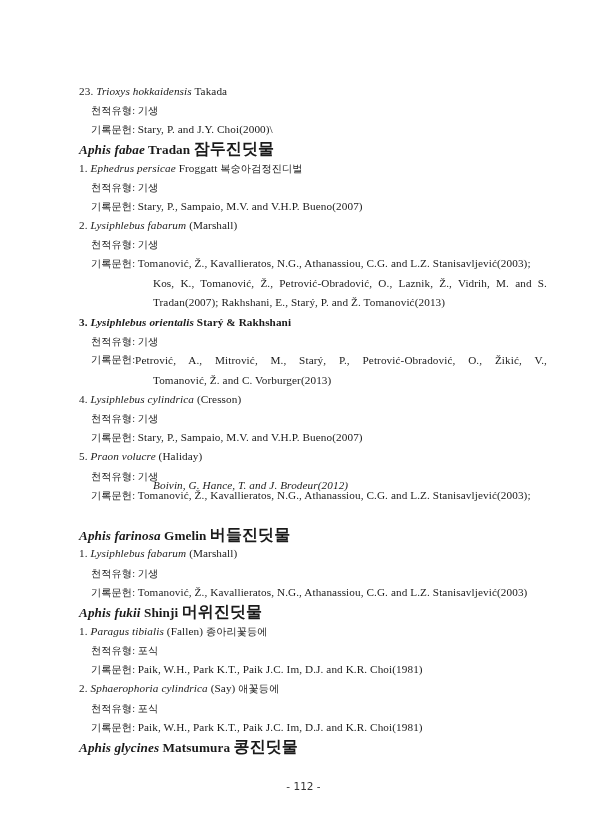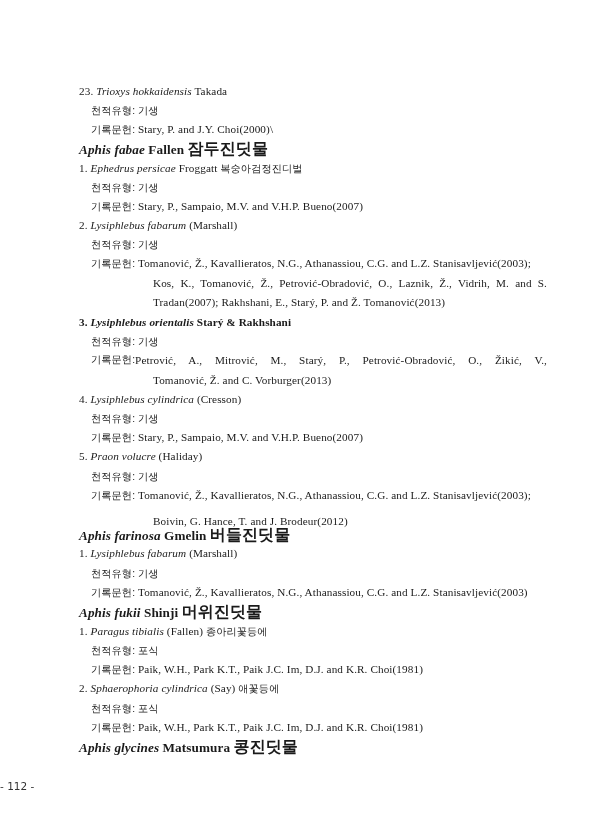--- a/index.html
+++ b/index.html
@@ -5,35 +5,35 @@
   html, body { margin: 0; padding: 0; background: #ffffff; }
   body { width: 607px; height: 830px; position: relative; overflow: hidden;
          font-family: "Liberation Serif", "DejaVu Serif", serif; color: #1a1a1a; }
   .page { position: absolute; left: 0; top: 0; width: 607px; height: 734px; }
   .line { position: absolute; font-size: 11.2px; line-height: 14px; white-space: nowrap; letter-spacing: 0.1px; }
   .num-line { left: 79px; }
   .field { left: 91px; }
   .cont { left: 153px; }
   .heading { left: 79px; font-size: 13.2px; font-weight: bold; line-height: 16px; }
   .heading i { font-weight: bold; }
-  .ko { font-family: Liberation Sans, sans-serif; font-size: 10.2px; }
+  .ko { font-family: Liberation Serif, serif; font-size: 10.2px; }
   .heading .ko { font-size: 16px; font-weight: bold; }
   .justify2 { width: 358px; text-align: justify; text-align-last: justify; white-space: normal; }
-  .footer { position: absolute; top: 780px; left: 0; width: 607px; 
+  .footer { position: absolute; top: 780px; left: 0; width: 607px; text-align: center;
             font-family: "DejaVu Sans", sans-serif; font-size: 10.5px; color: #333; }
 </style>
 </head>
 <body>
 
 <div class="page">
   <div id="content">
       <div class="line num-line" style="top: 84px;"><span>23. </span><i>Trioxys  hokkaidensis</i><span> Takada</span></div>
       <div class="line field" style="top: 103px;"><span class="ko">천적유형: </span><span class="ko">기생</span></div>
       <div class="line field" style="top: 122px; text-align: right;"><span class="ko">기록문헌: </span><span>Stary,  P.  and  J.Y.  Choi(2000)\</span></div>
-      <div class="line heading" style="top: 141px;"><i>Aphis  fabae</i><span>  Fallen  </span><span class="ko">잠두진딧물</span></div>
+      <div class="line heading" style="top: 141px;"><i>Aphis  fabae</i><span>  Tradan  </span><span class="ko">잠두진딧물</span></div>
       <div class="line num-line" style="top: 161px;"><span>1. </span><i>Ephedrus  persicae</i><span>  Froggatt  </span><span class="ko">복숭아검정진디벌</span></div>
       <div class="line field" style="top: 180px;"><span class="ko">천적유형: </span><span class="ko">기생</span></div>
       <div class="line field" style="top: 199px;"><span class="ko">기록문헌: </span><span>Stary,  P.,  Sampaio,  M.V.  and  V.H.P.  Bueno(2007)</span></div>
       <div class="line num-line" style="top: 218px;"><span>2. </span><i>Lysiphlebus  fabarum</i><span>  (Marshall)</span></div>
       <div class="line field" style="top: 237px;"><span class="ko">천적유형: </span><span class="ko">기생</span></div>
       <div class="line field" style="top: 256px;"><span class="ko">기록문헌: </span><span>Tomanović, Ž., Kavallieratos, N.G., Athanassiou, C.G. and L.Z. Stanisavljević(2003);</span></div>
       <div class="line cont justify2" style="top: 276px; width: 394px;"><span>Kos, K., Tomanović, Ž., Petrović-Obradović, O., Laznik, Ž., Vidrih, M. and S.</span></div>
       <div class="line cont" style="top: 295px;"><span>Tradan(2007);  Rakhshani,  E.,  Starý,  P.  and  Ž.  Tomanović(2013)</span></div>
       <div class="line num-line" style="top: 315px; font-weight: bold;"><span>3. </span><i>Lysiphlebus  orientalis</i><span>  Starý  &amp;  Rakhshani</span></div>
       <div class="line field" style="top: 334px;"><span class="ko">천적유형: </span><span class="ko">기생</span></div>
@@ -41,21 +41,21 @@
         <span class="ko">기록문헌: </span>
         <span style="flex: 1 1 0%; text-align: justify; text-align-last: justify; white-space: normal;">Petrović, A., Mitrović, M., Starý, P., Petrović-Obradović, O., Žikić, V.,</span>
       </div>
       <div class="line cont" style="top: 373px;"><span>Tomanović,  Ž.  and  C.  Vorburger(2013)</span></div>
       <div class="line num-line" style="top: 392px;"><span>4. </span><i>Lysiphlebus  cylindrica</i><span>  (Cresson)</span></div>
       <div class="line field" style="top: 411px;"><span class="ko">천적유형: </span><span class="ko">기생</span></div>
       <div class="line field" style="top: 430px;"><span class="ko">기록문헌: </span><span>Stary,  P.,  Sampaio,  M.V.  and  V.H.P.  Bueno(2007)</span></div>
       <div class="line num-line" style="top: 449px;"><span>5. </span><i>Praon  volucre</i><span>  (Haliday)</span></div>
       <div class="line field" style="top: 469px;"><span class="ko">천적유형: </span><span class="ko">기생</span></div>
       <div class="line field" style="top: 488px;"><span class="ko">기록문헌: </span><span>Tomanović, Ž., Kavallieratos, N.G., Athanassiou, C.G. and L.Z. Stanisavljević(2003);</span></div>
-      <div class="line cont" style="top: 514px;"><span>Boivin,  G.  Hance,  T.  and  J.  Brodeur(2012)</span></div>
+      <div class="line cont" style="top: 478px; font-style: italic;"><span>Boivin,  G.  Hance,  T.  and  J.  Brodeur(2012)</span></div>
       <div class="line heading" style="top: 527px;"><i>Aphis  farinosa</i><span>  Gmelin  </span><span class="ko">버들진딧물</span></div>
       <div class="line num-line" style="top: 546px;"><span>1. </span><i>Lysiphlebus  fabarum</i><span>  (Marshall)</span></div>
       <div class="line field" style="top: 566px;"><span class="ko">천적유형: </span><span class="ko">기생</span></div>
       <div class="line field" style="top: 585px;"><span class="ko">기록문헌: </span><span>Tomanović, Ž., Kavallieratos, N.G., Athanassiou, C.G. and L.Z. Stanisavljević(2003)</span></div>
       <div class="line heading" style="top: 604px;"><i>Aphis  fukii</i><span>  Shinji  </span><span class="ko">머위진딧물</span></div>
       <div class="line num-line" style="top: 624px;"><span>1. </span><i>Paragus  tibialis</i><span>  (Fallen)  </span><span class="ko">종아리꽃등에</span></div>
       <div class="line field" style="top: 643px;"><span class="ko">천적유형: </span><span class="ko">포식</span></div>
       <div class="line field" style="top: 662px;"><span class="ko">기록문헌: </span><span>Paik,  W.H.,  Park  K.T.,  Paik  J.C.  Im,  D.J.  and  K.R.  Choi(1981)</span></div>
       <div class="line num-line" style="top: 681px;"><span>2. </span><i>Sphaerophoria  cylindrica</i><span>  (Say)  </span><span class="ko">애꽃등에</span></div>
       <div class="line field" style="top: 701px;"><span class="ko">천적유형: </span><span class="ko">포식</span></div>

